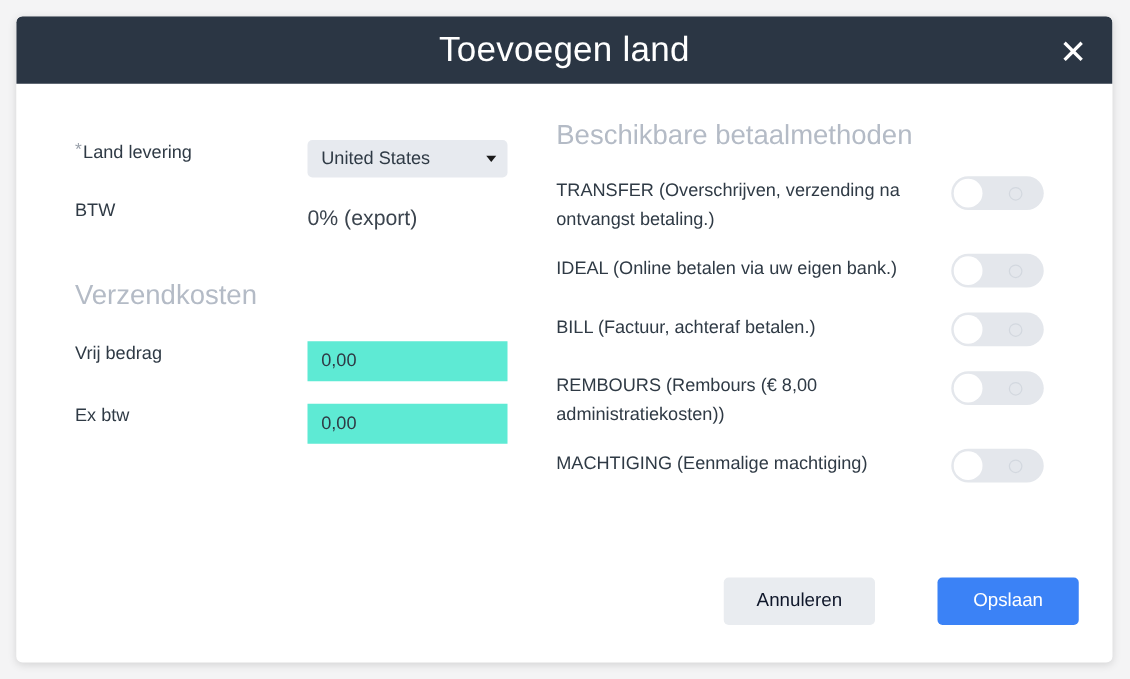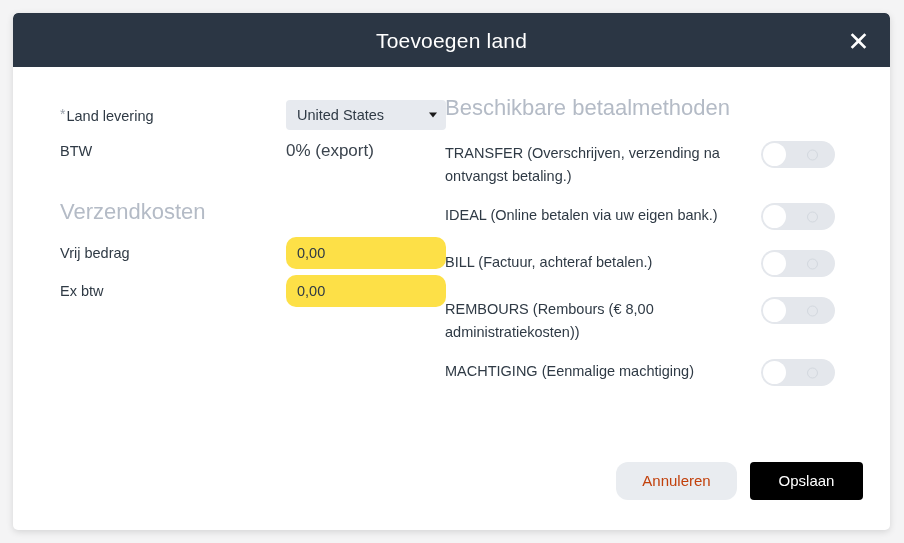--- a/index.html
+++ b/index.html
@@ -33,21 +33,21 @@
     height: 54px;
     background: #2b3644;
     border-radius: 5px 5px 0 0;
     flex: 0 0 54px;
     display: flex;
     align-items: center;
     justify-content: center;
   }
   .modal-title {
     color: #ffffff;
-    font-size: 21px;
+    font-size: 28px;
     font-weight: 400;
     letter-spacing: 0.2px;
     line-height: 1;
   }
   .close-btn {
     position: absolute;
     right: 19px;
     top: 50%;
     transform: translateY(-50%);
     width: 26px;
@@ -88,36 +88,35 @@
     font-weight: 400;
     line-height: 1.2;
     white-space: nowrap;
   }
 
   .field-row {
     display: flex;
     align-items: center;
     min-height: 30px;
     margin-bottom: 6px;
-    gap: 40px;
   }
   .field-label {
     width: 186px;
     flex: 0 0 186px;
     color: #2f3a45;
     font-size: 14.5px;
     line-height: 1.3;
   }
   .req-star {
     color: #9aa1ab;
     font-size: 14px;
     vertical-align: 2px;
     margin-right: 1px;
   }
-  .field-control { flex: 1 1 auto; }
+  .field-control { flex: 1 1 auto; margin-top: 12px; }
 
   .select-box {
     position: relative;
     width: 160px;
     height: 30px;
     background: #e7eaef;
     border: none;
     border-radius: 4px;
     display: flex;
     align-items: center;
@@ -140,23 +139,23 @@
 
   .static-value {
     color: #3b444e;
     font-size: 17px;
     line-height: 30px;
   }
 
   .text-input {
     width: 160px;
     height: 28px;
-    background: #fde047;
+    background: #5eead4;
     border: none;
-    border-radius: 10px;
+    border-radius: 0;
     padding: 16px 11px;
     color: #2f3a45;
     font-size: 14.5px;
     font-family: "Liberation Sans", sans-serif;
     outline: none;
   }
 
   .spacer-lg { height: 27px; }
   .spacer-sm { height: 12px; }
 
@@ -225,28 +224,28 @@
     border-radius: 4px;
     font-family: "Liberation Sans", sans-serif;
     font-size: 15px;
     cursor: pointer;
     padding: 0 22px;
     height: 38px;
     line-height: 38px;
   }
   .btn-cancel {
     background: #e9ecf0;
-    color: #c2410c;
+    color: #0f172a;
     min-width: 121px;
-    border-radius: 12px;
   }
   .btn-save {
-    background: #000000;
+    background: #3b82f6;
     color: #ffffff;
     min-width: 113px;
+    margin-left: 37px;
   }
 </style>
 </head>
 <body>
 
 <div class="modal">
 
   <div class="modal-header">
     <div class="modal-title">Toevoegen land</div>
     <button class="close-btn">

